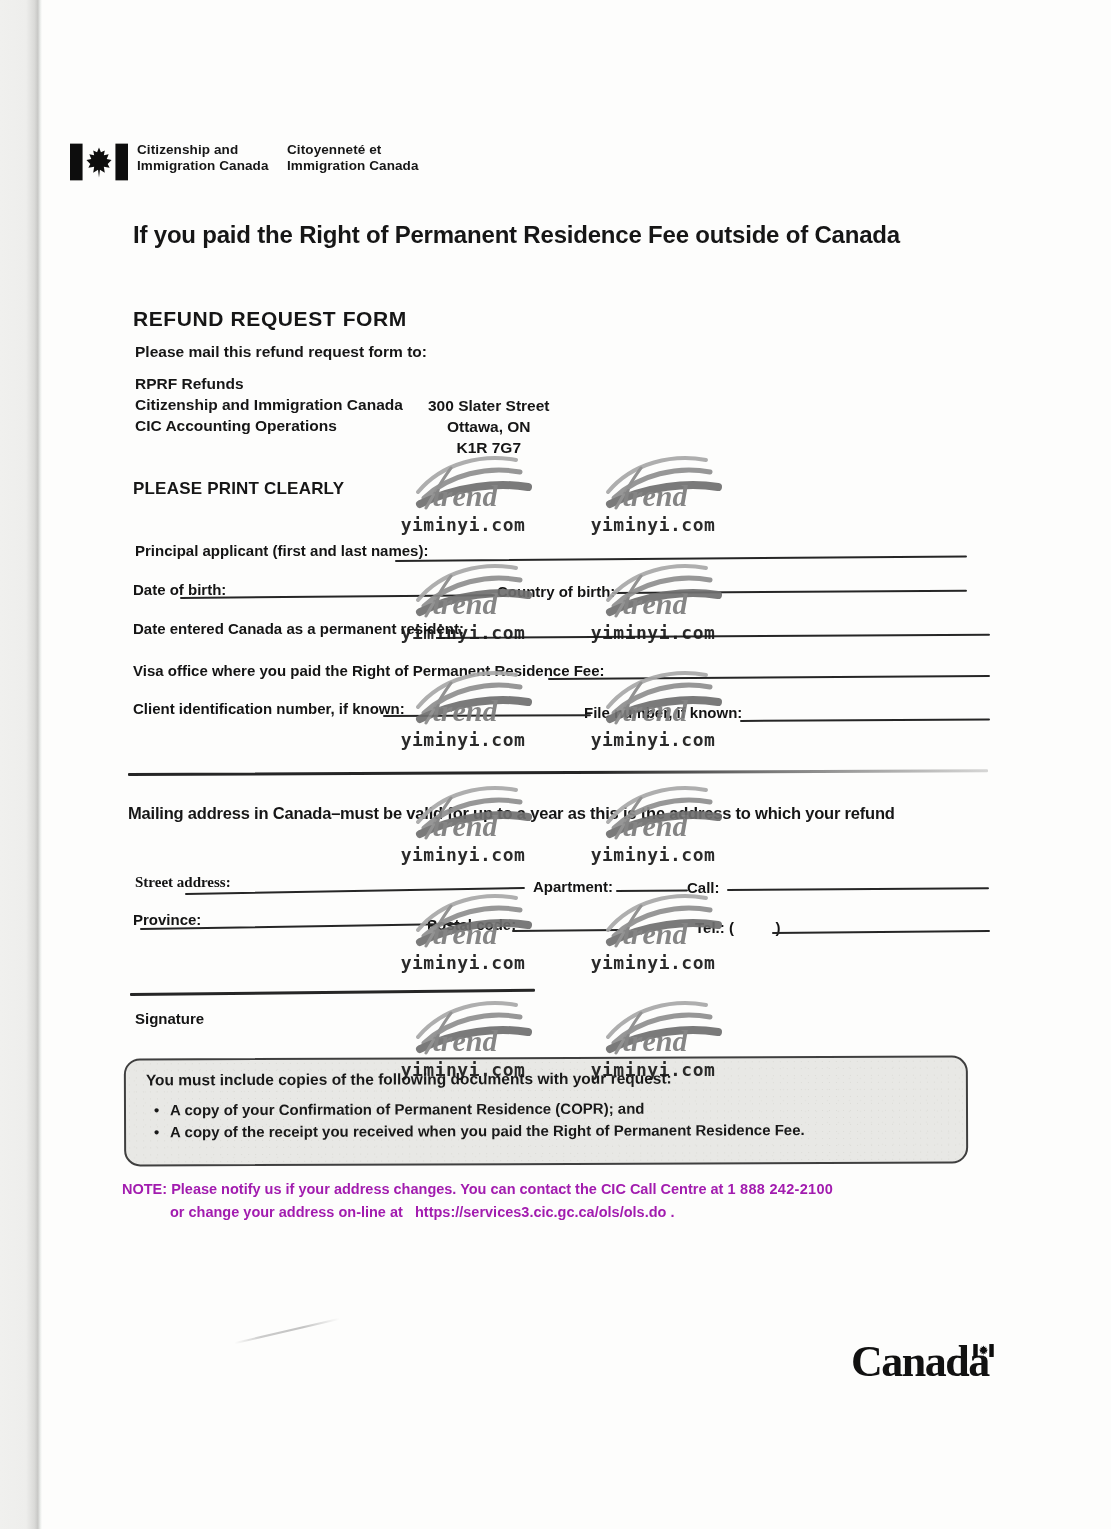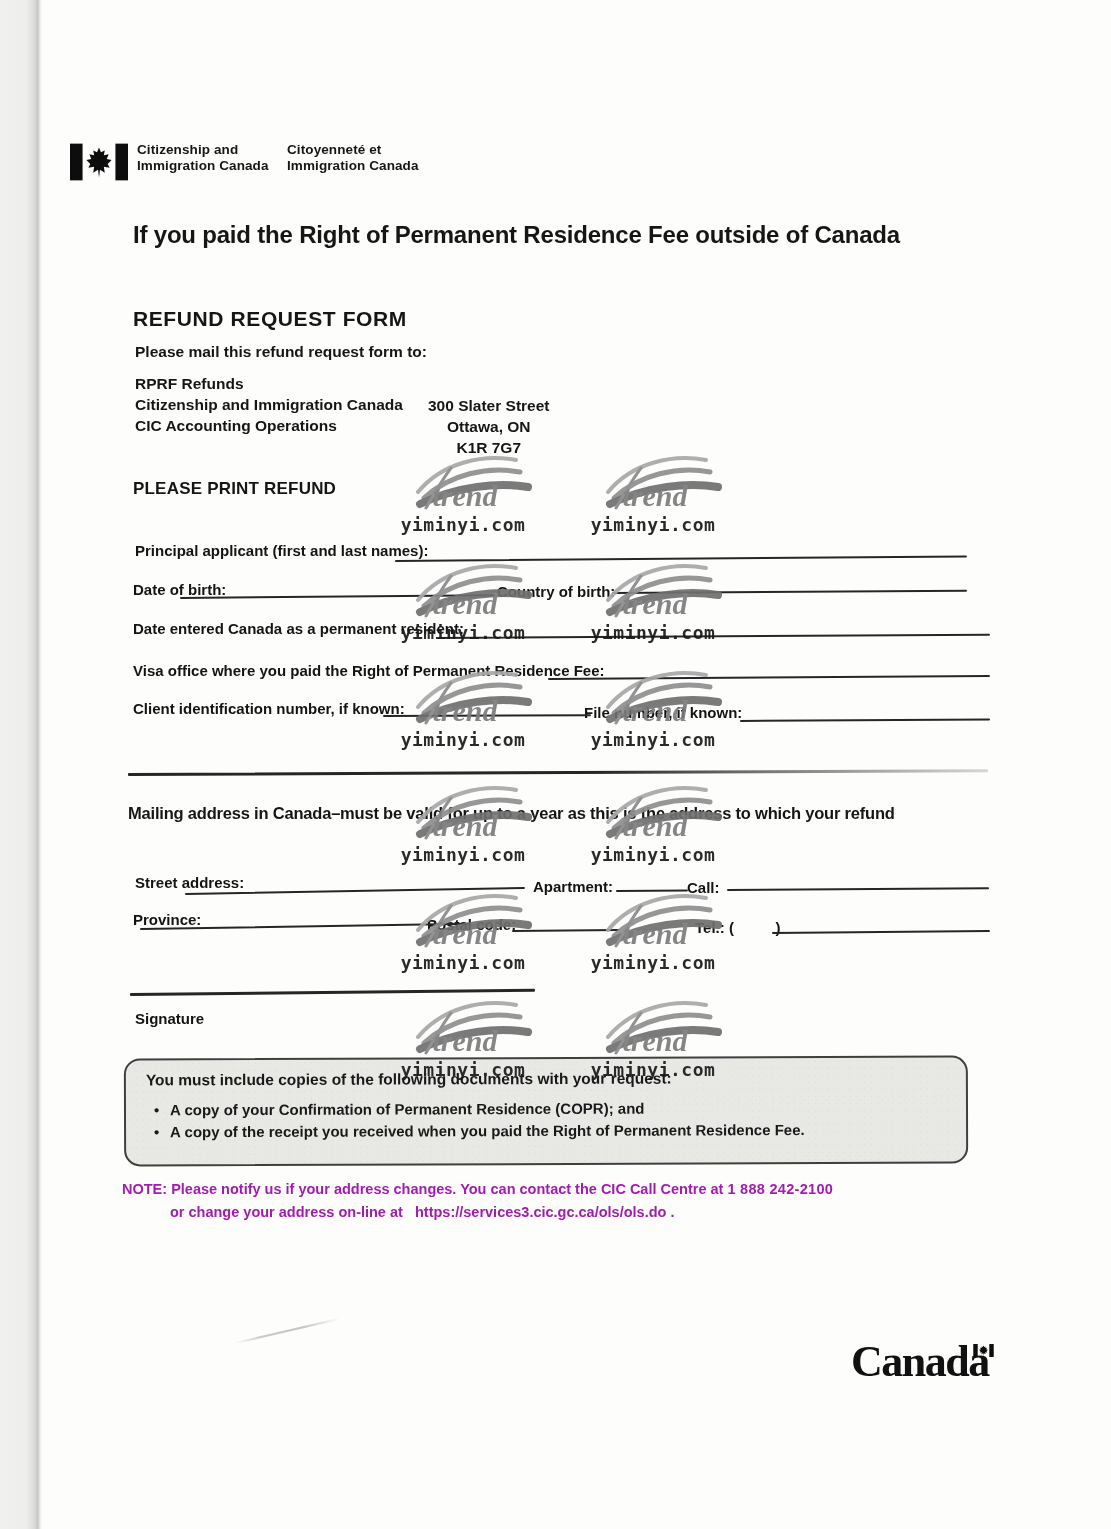--- a/index.html
+++ b/index.html
@@ -74,30 +74,30 @@
     <div>RPRF Refunds</div>
     <div>Citizenship and Immigration Canada</div>
     <div>CIC Accounting Operations</div>
   </div>
   <div class="mail-col" style="left:428px;top:395px;text-align:center;">
     <div>300 Slater Street</div>
     <div>Ottawa, ON</div>
     <div>K1R 7G7</div>
   </div>
 
-  <div class="abs print-clearly">PLEASE PRINT REFUND</div>
+  <div class="abs print-clearly">PLEASE PRINT CLEARLY</div>
 
   <div class="flabel" style="left:135px;top:532px;">Principal applicant (first and last names):</div>
   <div class="flabel" style="left:133px;top:571px;">Date of birth:</div>
   <div class="flabel" style="left:497px;top:573px;">Country of birth:</div>
   <div class="flabel" style="left:133px;top:610px;">Date entered Canada as a permanent resident:</div>
   <div class="flabel" style="left:133px;top:652px;">Visa office where you paid the Right of Permanent Residence Fee:</div>
   <div class="flabel" style="left:133px;top:690px;">Client identification number, if known:</div>
   <div class="flabel" style="left:584px;top:694px;">File number, if known:</div>
-  <div class="flabel" style="left:135px;top:864px;">Street address:</div>
+  <div class="flabel" style="left:135px;top:864px;font-family:Liberation Serif, serif;">Street address:</div>
   <div class="flabel" style="left:533px;top:868px;">Apartment:</div>
   <div class="flabel" style="left:687px;top:869px;">Call:</div>
   <div class="flabel" style="left:133px;top:901px;">Province:</div>
   <div class="flabel" style="left:427px;top:906px;">Postal code:</div>
   <div class="flabel" style="left:695px;top:909px;white-space:pre;">Tel.: (          )</div>
   <div class="flabel" style="left:135px;top:1000px;">Signature</div>
 
   <div class="mailing-para">
     <div>Mailing address in Canada–must be valid for up to a year as this is the address to which your refund</div>
   </div>

